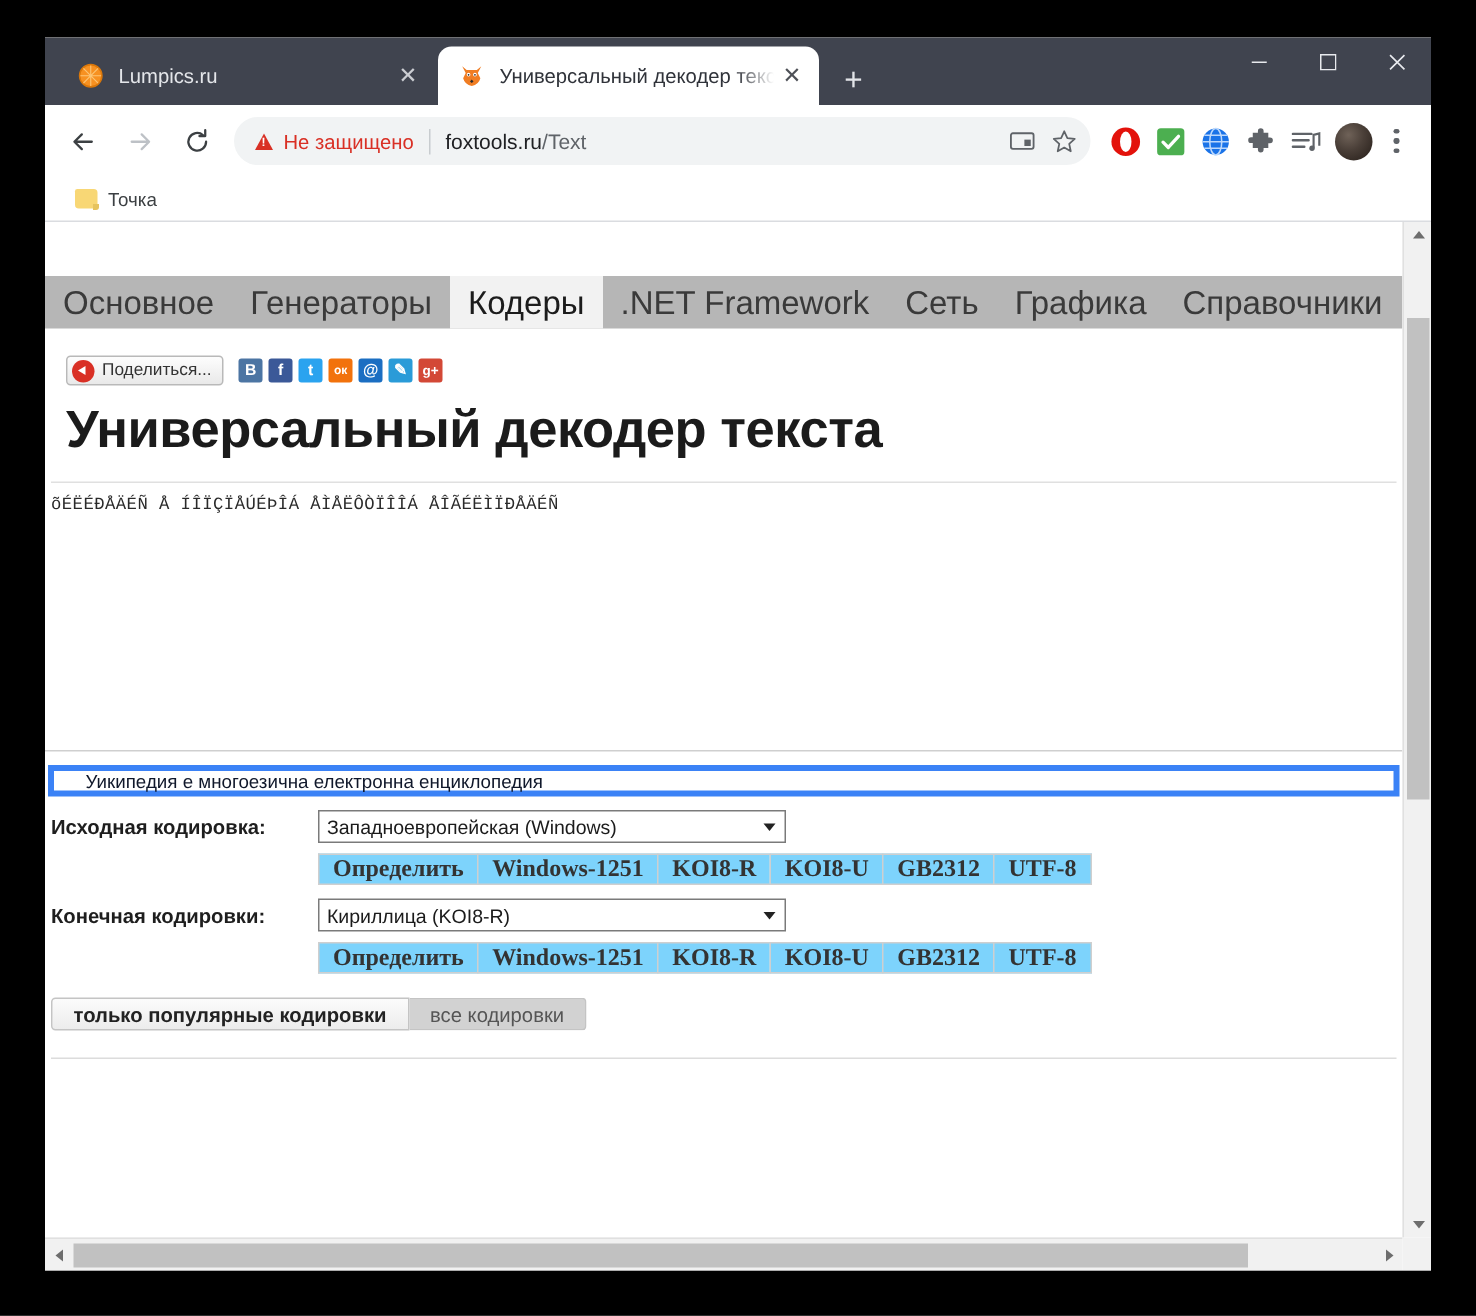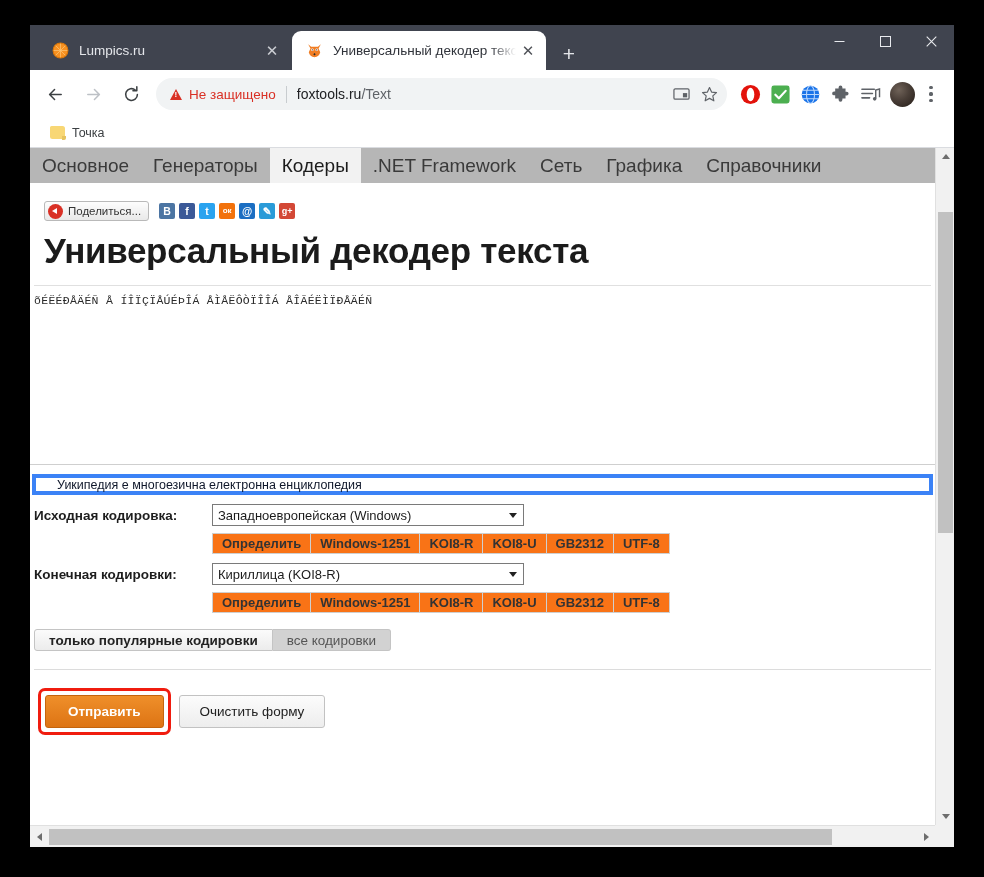--- a/index.html
+++ b/index.html
@@ -229,21 +229,22 @@
     background: #ffffff;
     overflow: hidden;
   }
 
   
   .sitenav {
     height: 35px;
     background: #b6b6b6;
     display: flex;
     align-items: stretch;
-    font-size: 19px;
+    font-size: 22px;
+    margin-top: 36px;
   }
   .sitenav .item {
     display: flex; align-items: center;
     padding: 0 12px;
     color: #3a3a3a;
   }
   .sitenav .item.active {
     background: #f2f2f2;
     color: #1c1c1c;
   }
@@ -388,25 +389,26 @@
   .encgroup {
     display: flex;
     margin-top: 7px;
   }
   .encbtn {
     height: 21px;
     display: flex; align-items: center; justify-content: center;
     padding: 0 9px;
     border: 1px solid #cfcfcf;
     border-right: none;
-    background: #f97316;
-    font-size: 13px;
+    background: #7dd3fc;
+    font-size: 16px;
     font-weight: bold;
     color: #333;
     white-space: nowrap;
+    font-family: Liberation Serif, serif;
   }
   .encgroup .encbtn:last-child { border-right: 1px solid #cfcfcf; }
 
   .toggle {
     display: flex;
     margin-top: 2px;
   }
   .tgl {
     height: 22px;
     display: flex; align-items: center; justify-content: center;
@@ -734,27 +736,20 @@
             <div class="fctl">
               <div class="toggle">
                 <div class="tgl on">только популярные кодировки</div>
                 <div class="tgl off">все кодировки</div>
               </div>
             </div>
           </div>
 
           <div class="rule3"></div>
 
-          <div class="actions">
-            <div class="submit-wrap">
-              <div class="submit-ring"></div>
-              <div class="btn-submit">Отправить</div>
-            </div>
-            <div class="btn-clear">Очистить форму</div>
-          </div>
 
         </div>
       </div>
 
       <div class="vscroll">
         <div class="varrow up">
             <span class="tri-up"></span>
           </div>
         <div class="vthumb"></div>
         <div class="varrow down">

